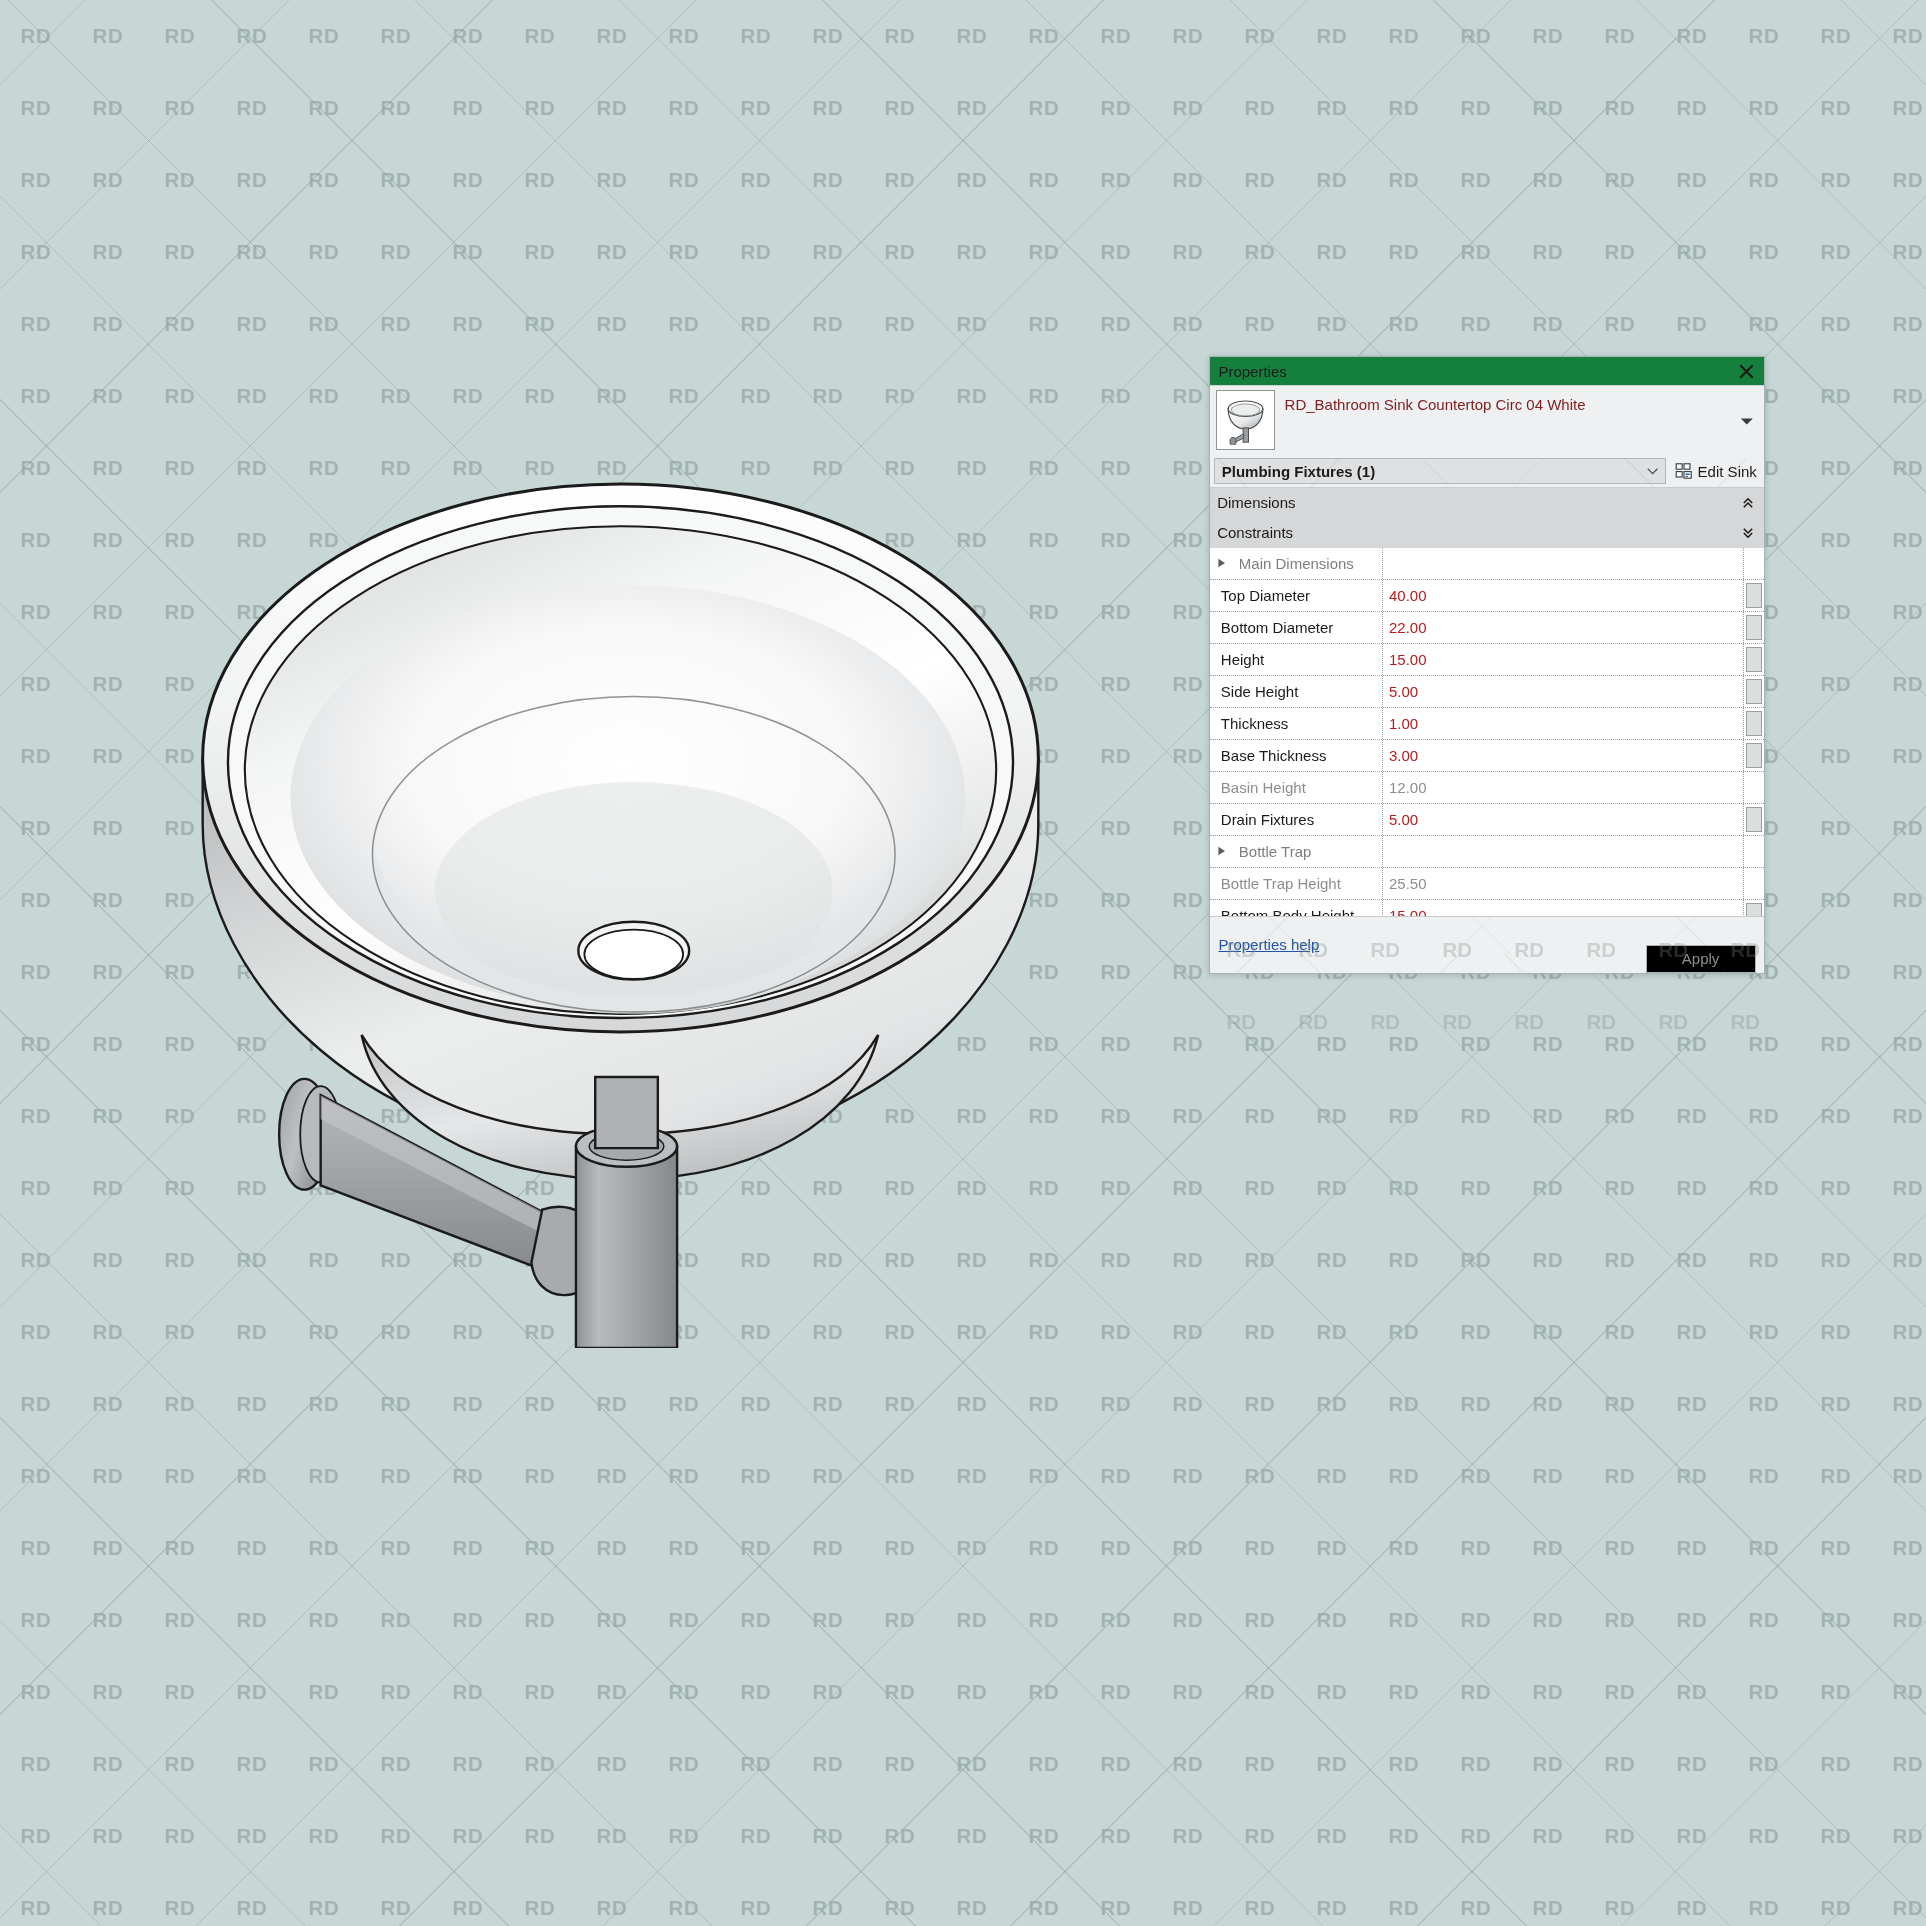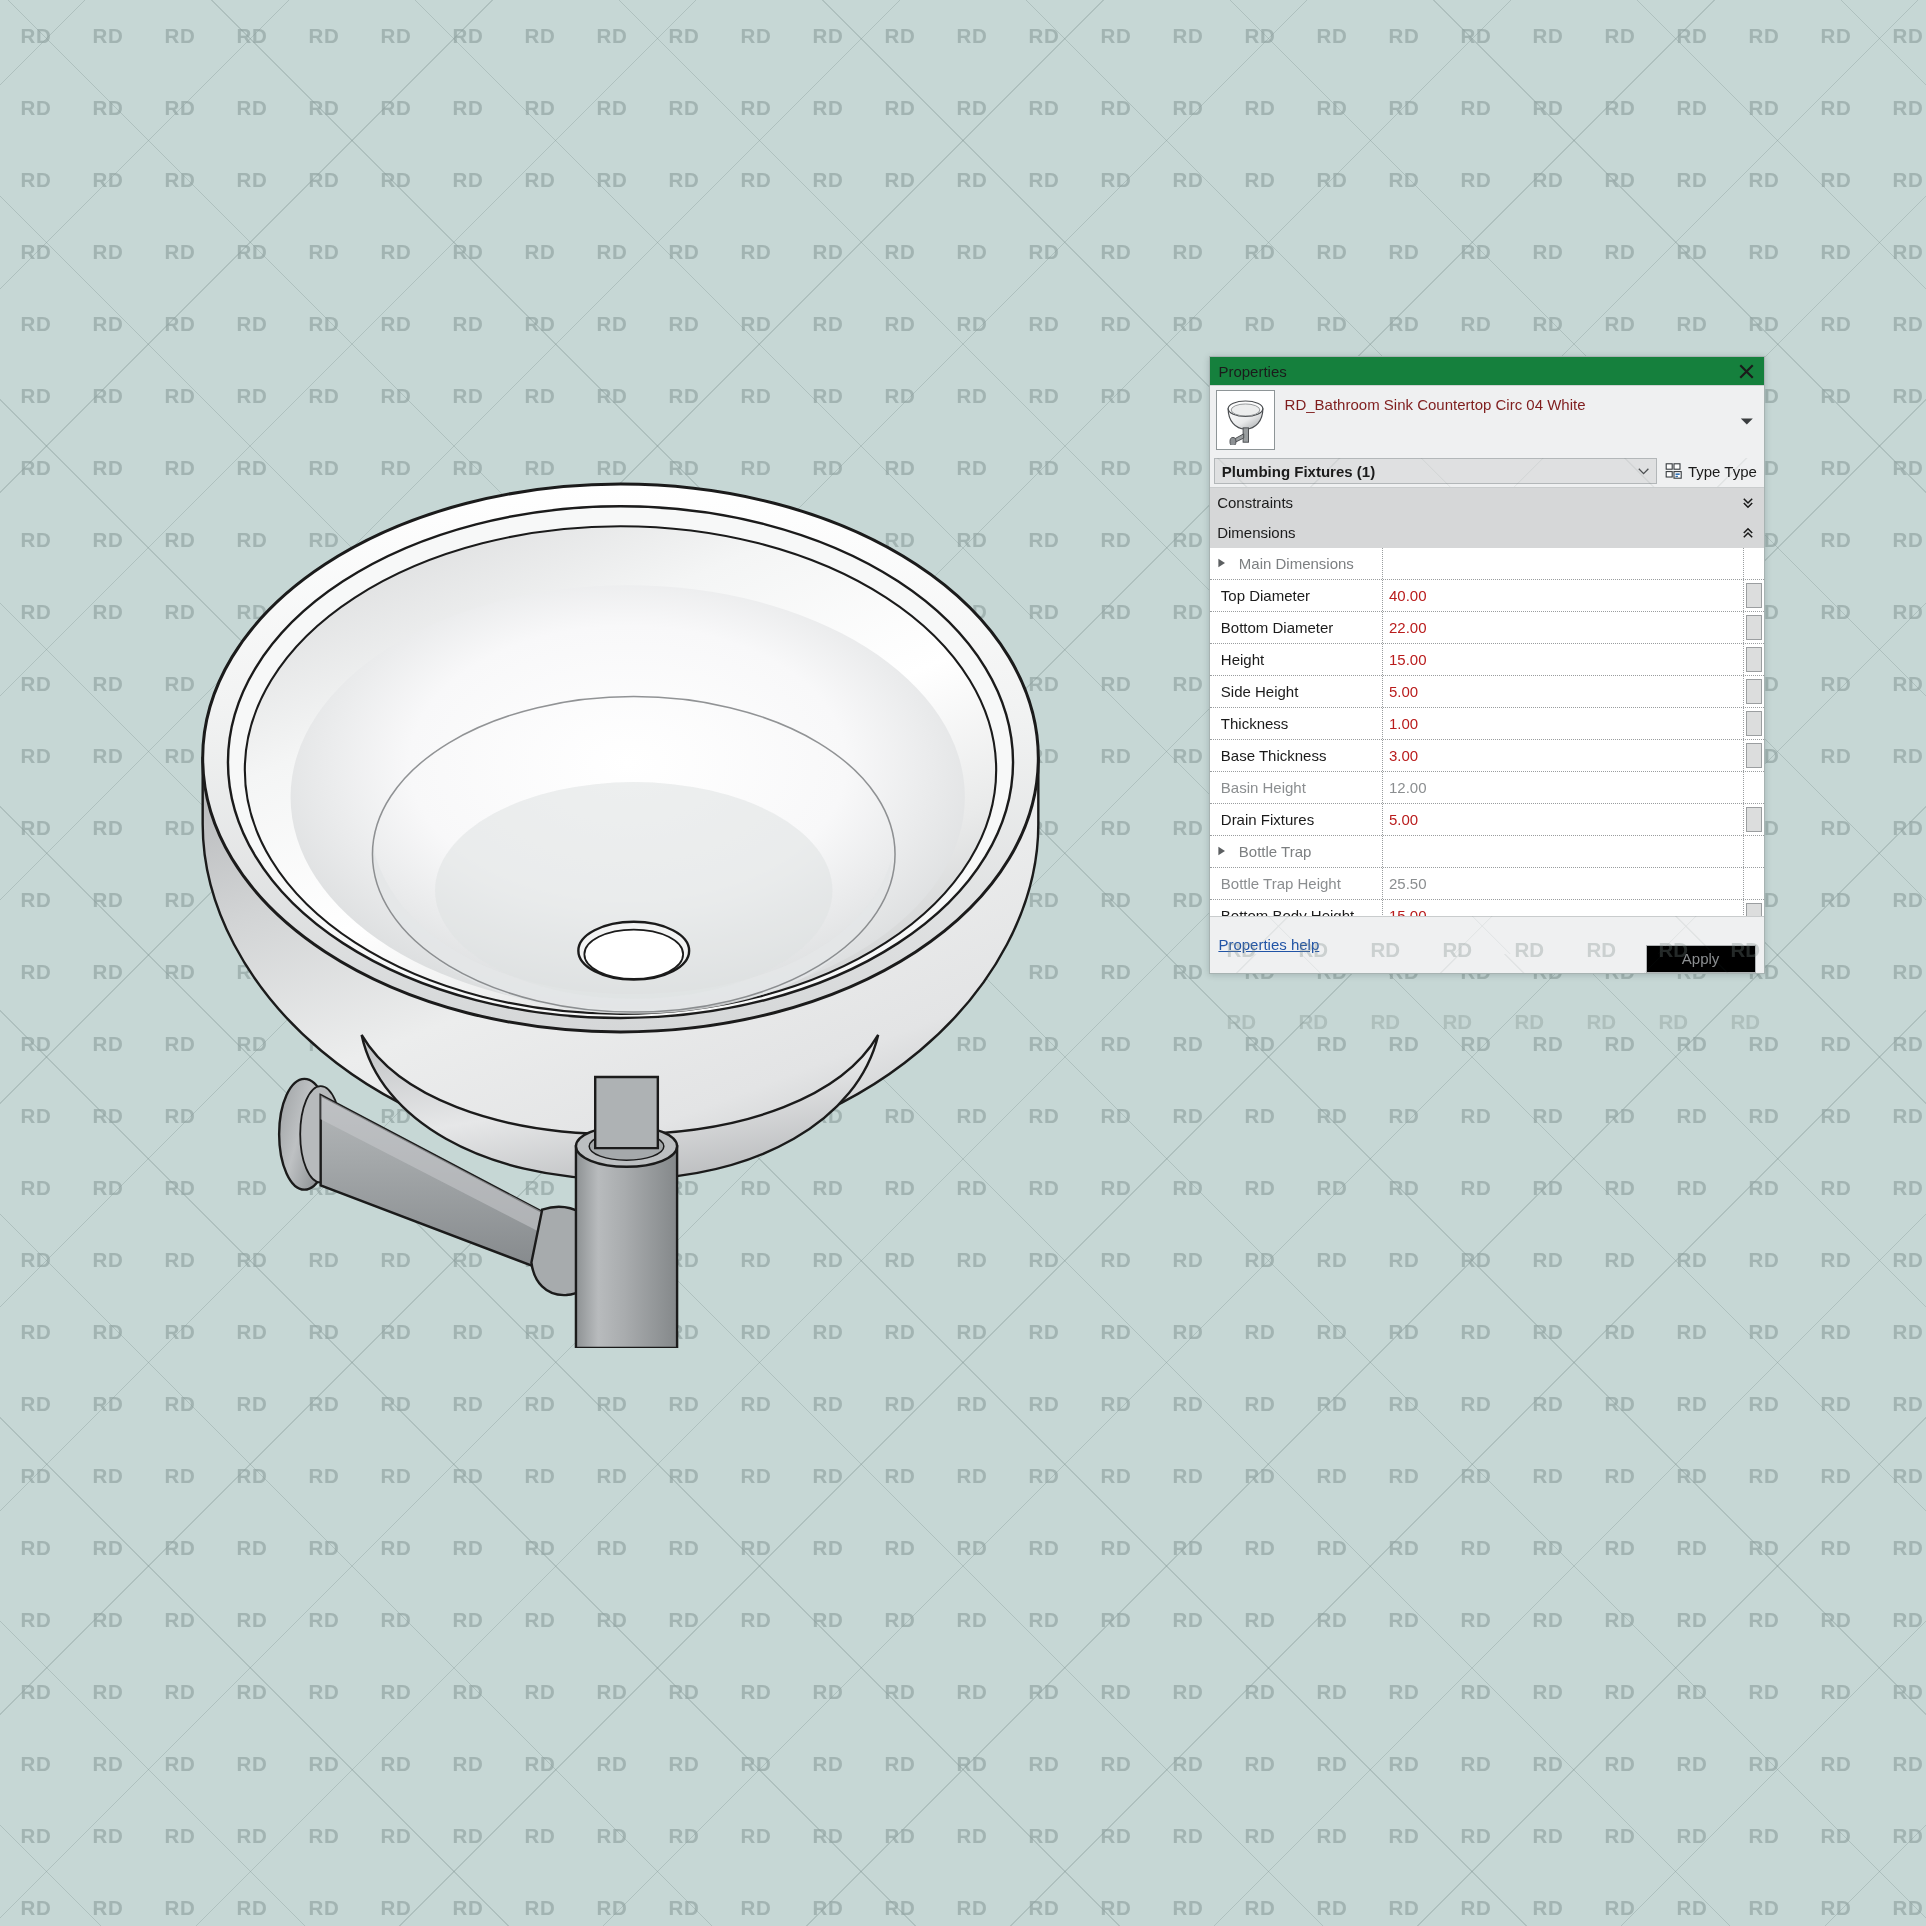--- a/index.html
+++ b/index.html
@@ -1265,39 +1265,39 @@
       <span class="et-icon">
         <svg width="18" height="18" viewBox="0 0 30 30">
           <rect x="2" y="3" width="10" height="9" fill="#ffffff" stroke="#33383c" stroke-width="1.8"></rect>
           <rect x="15" y="3" width="10" height="9" fill="#ffffff" stroke="#33383c" stroke-width="1.8"></rect>
           <rect x="2" y="16" width="10" height="9" fill="#ffffff" stroke="#33383c" stroke-width="1.8"></rect>
           <rect x="15" y="16" width="12" height="11" fill="#ffffff" stroke="#33383c" stroke-width="1.8"></rect>
           <rect x="17.5" y="19" width="7" height="2.6" fill="#2b6cb0"></rect>
           <rect x="17.5" y="23" width="4" height="2.2" fill="#2b6cb0"></rect>
         </svg>
       </span>
-      <span>Type Type</span>
+      <span>Edit Sink</span>
     </div>
   </div>
 
   <div class="prop-grid-wrap">
     <div class="prop-grid" id="prop-grid-body">
+        <div class="grp-row">
+          <span>Dimensions</span>
+          <span class="grp-chevron">
+            <svg width="12" height="13.2" viewBox="0 0 20 22">
+              <path d="M3 11 L10 4 L17 11 M3 18 L10 11 L17 18" fill="none" stroke="#1b1b1b" stroke-width="2.6"></path>
+            </svg>
+          </span>
+        </div>
         <div class="grp-row">
           <span>Constraints</span>
           <span class="grp-chevron">
             <svg width="12" height="13.2" viewBox="0 0 20 22">
               <path d="M3 4 L10 11 L17 4 M3 11 L10 18 L17 11" fill="none" stroke="#1b1b1b" stroke-width="2.6"></path>
-            </svg>
-          </span>
-        </div>
-        <div class="grp-row">
-          <span>Dimensions</span>
-          <span class="grp-chevron">
-            <svg width="12" height="13.2" viewBox="0 0 20 22">
-              <path d="M3 11 L10 4 L17 11 M3 18 L10 11 L17 18" fill="none" stroke="#1b1b1b" stroke-width="2.6"></path>
             </svg>
           </span>
         </div>
         <div class="p-row readonly subhead">
           <div class="p-name">
             <span class="tri">
               <svg width="10.8" height="12" viewBox="0 0 18 20">
                 <path d="M4 3 L15 10 L4 17 Z" fill="#5c5f61"></path>
               </svg>
             </span>

